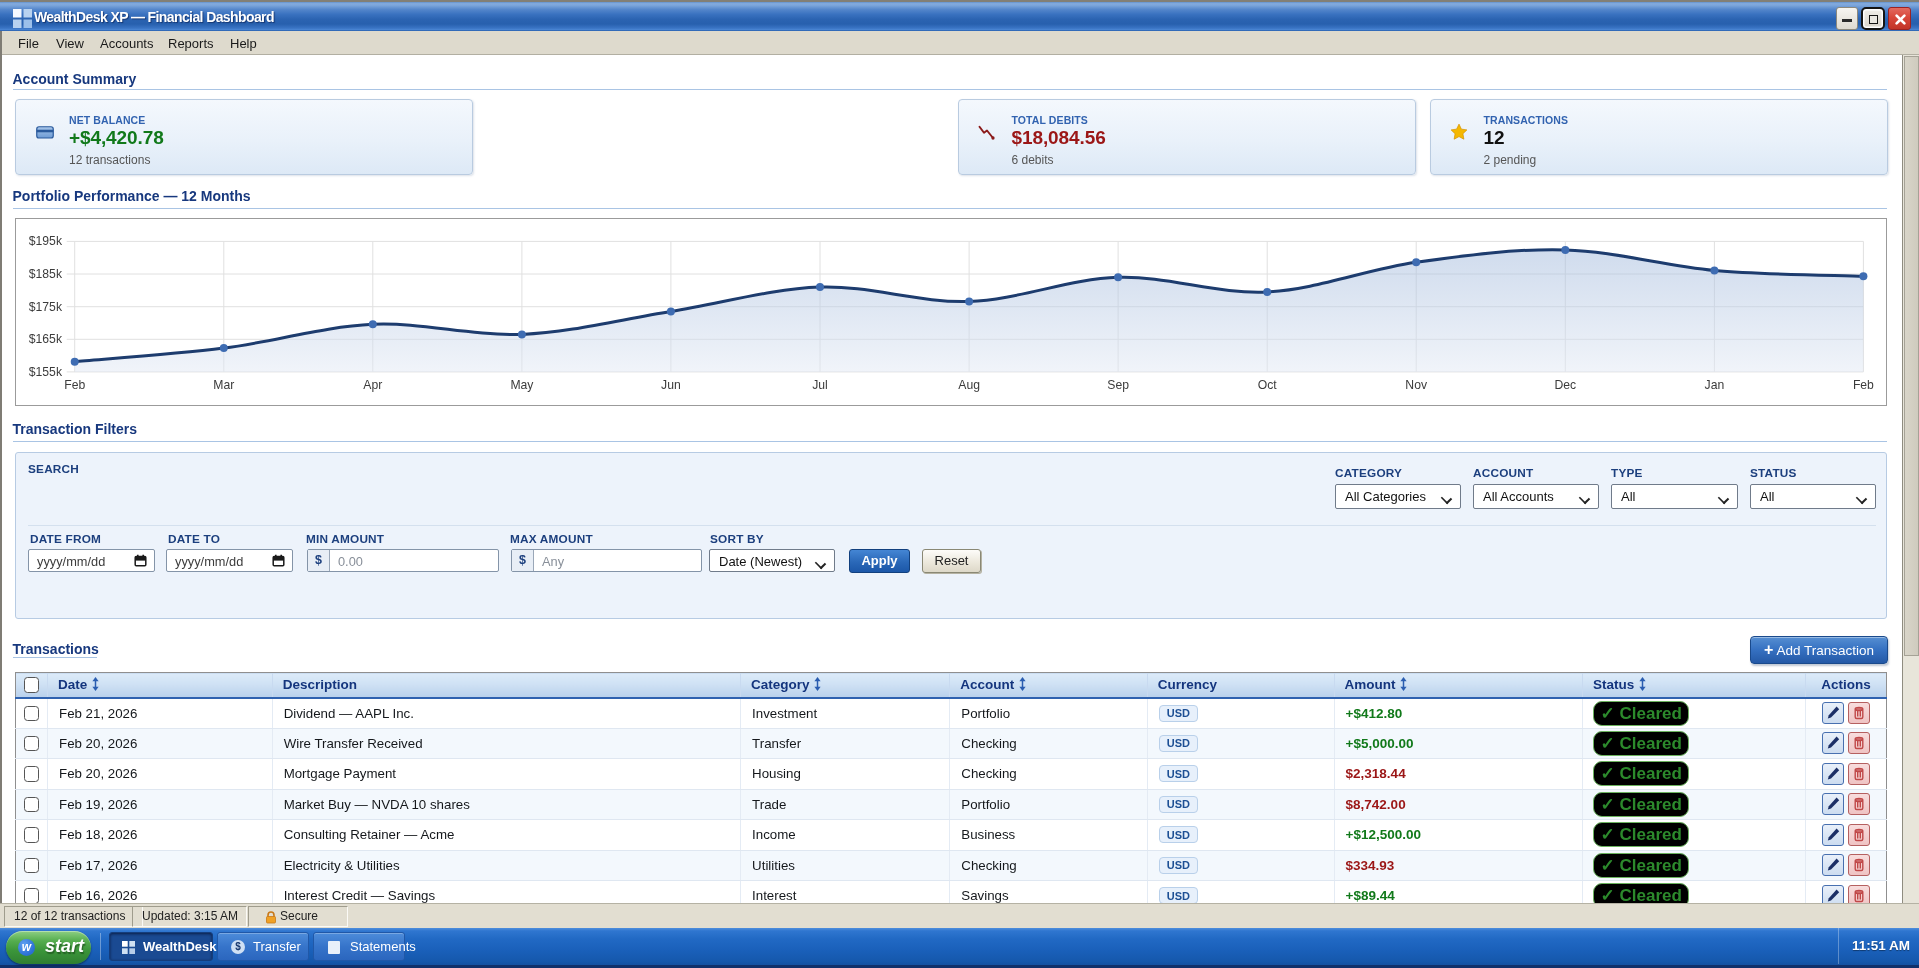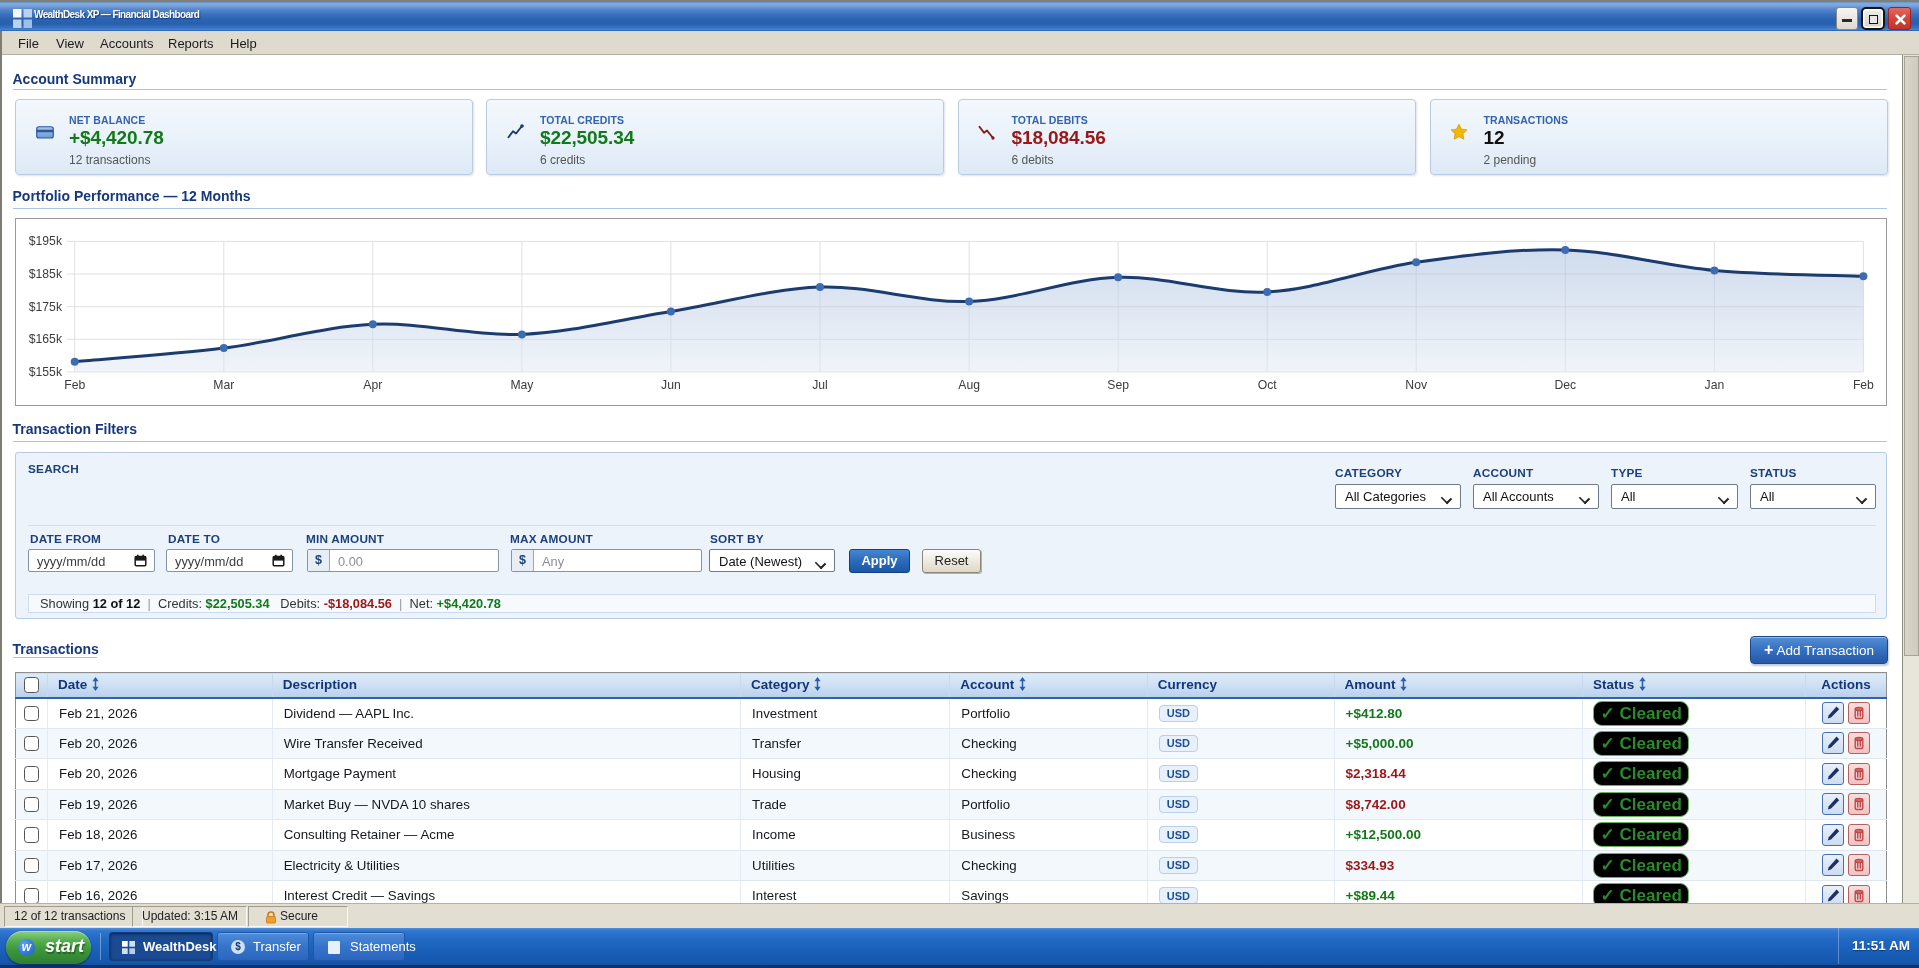--- a/index.html
+++ b/index.html
@@ -4,21 +4,21 @@
 <style>
 * { margin:0; padding:0; box-sizing:border-box; }
 html,body { width:1919px; height:968px; overflow:hidden; font-family:"Liberation Sans", sans-serif; background:#fff; }
 .abs { position:absolute; }
 
 #titlebar { left:0; top:0; width:1919px; height:31px;
   background:linear-gradient(180deg,#6593cd 0%,#84abde 6%,#7aa4da 12%,#5486cb 26%,#3a72c0 42%,#2b63b1 60%,#2760ae 76%,#3a74c4 90%,#4a86d4 96%,#1f55a4 100%);
   border-top:2px solid #827f76;
 }
 #titlebar .appicon { position:absolute; left:13px; top:7px; width:19px; height:19px; }
-#titlebar .title { position:absolute; left:34px; top:7px; color:#fff; font-size:10px; font-weight:bold; text-shadow:1px 1px 1px rgba(10,30,80,.65); letter-spacing:-.6px;text-align:right; }
+#titlebar .title { position:absolute; left:34px; top:7px; color:#fff; font-size:14px; font-weight:bold; text-shadow:1px 1px 1px rgba(10,30,80,.65); letter-spacing:-.6px;text-align:right; }
 .winbtn { position:absolute; top:5px; height:23px; border-radius:3px; }
 #btn-min { left:1836px; width:22px; background:linear-gradient(180deg,#f7f5f1,#dedad1); border:1px solid #8d897d; }
 #btn-min:after { content:""; position:absolute; left:5px; top:11px; width:10px; height:2.6px; background:#2a2a2a; }
 #btn-max { left:1861px; width:24px; background:linear-gradient(180deg,#f0eee9,#d8d4cb); border:2.5px solid #141414; border-radius:5px; box-shadow:0 0 0 1.5px #fff inset; }
 #btn-max:after { content:""; position:absolute; left:6px; top:5.5px; width:7px; height:7px; border:1.8px solid #141414; background:#e9e7e1; }
 #btn-close { left:1888px; width:23px; border:1px solid #9b2323; background:linear-gradient(180deg,#e26a5f 0%,#d8473a 45%,#c23428 100%); }
 #btn-close svg { position:absolute; left:4px; top:4px; }
 #menubar { left:0; top:31px; width:1919px; height:24px; background:#dedacd; border-bottom:1px solid #b2afa2; color:#1a1a1a; font-size:13px; }
 #menubar span { position:absolute; top:5px; }
 
@@ -120,29 +120,20 @@
         <defs>
           <linearGradient id="ccg" x1="0" y1="0" x2="0" y2="1">
             <stop offset="0" stop-color="#a8c6ea"></stop>
             <stop offset="1" stop-color="#6d9bd4"></stop>
           </linearGradient>
         </defs>
       </svg>
     <div class="lab">NET BALANCE</div>
       <div class="val green">+$4,420.78</div>
       <div class="sub">12 transactions</div>
-  </div>
-  <div class="card" style="left:484px">
-    <svg class="ic" viewBox="0 0 24 24">
-        <path d="M2 19 L8 11 L12 14 L20 4" fill="none" stroke="#1c3a6e" stroke-width="2.6" stroke-linejoin="round" stroke-linecap="round"></path>
-        <circle cx="20" cy="4" r="2.4" fill="#1c3a6e"></circle>
-      </svg>
-    <div class="lab">TOTAL CREDITS</div>
-      <div class="val green">$22,505.34</div>
-      <div class="sub">6 credits</div>
   </div>
   <div class="card" style="left:955.5px">
     <svg class="ic" viewBox="0 0 24 24">
         <path d="M2 5 L8 13 L12 10 L20 20" fill="none" stroke="#8b1a1a" stroke-width="2.6" stroke-linejoin="round" stroke-linecap="round"></path>
         <circle cx="20" cy="20" r="2.2" fill="#8b1a1a"></circle>
       </svg>
     <div class="lab">TOTAL DEBITS</div>
       <div class="val red">$18,084.56</div>
       <div class="sub">6 debits</div>
   </div>
@@ -278,23 +269,20 @@
     <div class="inp" style="left:495px;top:96px;width:191px;height:23px;">
       <div style="position:absolute;left:0;top:0;width:22px;height:21px;background:#e8eef6;border-right:1px solid #9aa7b8;color:#1c3f7e;font-weight:bold;font-size:12.5px;text-align:center;line-height:21px;">$</div>
       <span class="ph" style="position:absolute;left:30px;top:4px;font-size:12.8px;">Any</span>
     </div>
     <div class="flab" style="left:694px;top:79px;">SORT BY</div>
     <div class="inp sel" style="left:693px;top:96px;width:126px;height:23px;">
         <span>Date (Newest)</span>
       </div>
     <div id="applybtn" style="position:absolute;left:833px;top:96px;width:61px;height:24px;background:linear-gradient(180deg,#4486d4 0%,#2a68b8 55%,#1c57a8 100%);border:1px solid #12407e;border-radius:3px;color:#fff;font-size:13px;font-weight:bold;text-align:center;line-height:22px;">Apply</div>
     <div id="resetbtn" style="position:absolute;left:906px;top:96px;width:59px;height:24px;background:linear-gradient(180deg,#fdfcf9 0%,#ece8dc 55%,#ddd8c8 100%);border:1px solid #8a8874;border-radius:3px;color:#222;font-size:13px;text-align:center;line-height:22px;box-shadow:1px 1px 0 #b5b2a2;">Reset</div>
-    <div id="sumstrip" style="position:absolute;left:12px;top:141px;width:1848px;height:19px;background:#f6fafd;border:1px solid #ccdcee;font-size:12.8px;color:#333;line-height:17px;padding-left:11px;">
-      Showing <b style="color:#111">12 of 12</b> &nbsp;<span style="color:#999">|</span>&nbsp; Credits: <b class="green">$22,505.34</b> &nbsp;&nbsp;Debits: <b class="red">-$18,084.56</b> &nbsp;<span style="color:#999">|</span>&nbsp; Net: <b class="green">+$4,420.78</b>
-    </div>
   </div>
 
   <div class="h" style="top:586px">Transactions</div>
   <div class="hline" style="top:602px;width:84px;"></div>
   <div id="addbtn" style="position:absolute;left:1748px;top:581px;width:138px;height:28px;background:linear-gradient(180deg,#568fd2 0%,#3671c2 48%,#2459a6 100%);border:1px solid #1a4a8c;border-radius:4px;color:#fff;font-size:13.5px;text-align:center;line-height:26px;box-shadow:0 1px 0 rgba(255,255,255,.4) inset,1px 2px 2px rgba(100,120,150,.4);"><span style="font-size:16px;font-weight:bold;">+</span> Add Transaction</div>
   <table id="tbl">
     <colgroup>
         <col style="width:32px">
         <col style="width:224.5px">
         <col style="width:468.2px">

